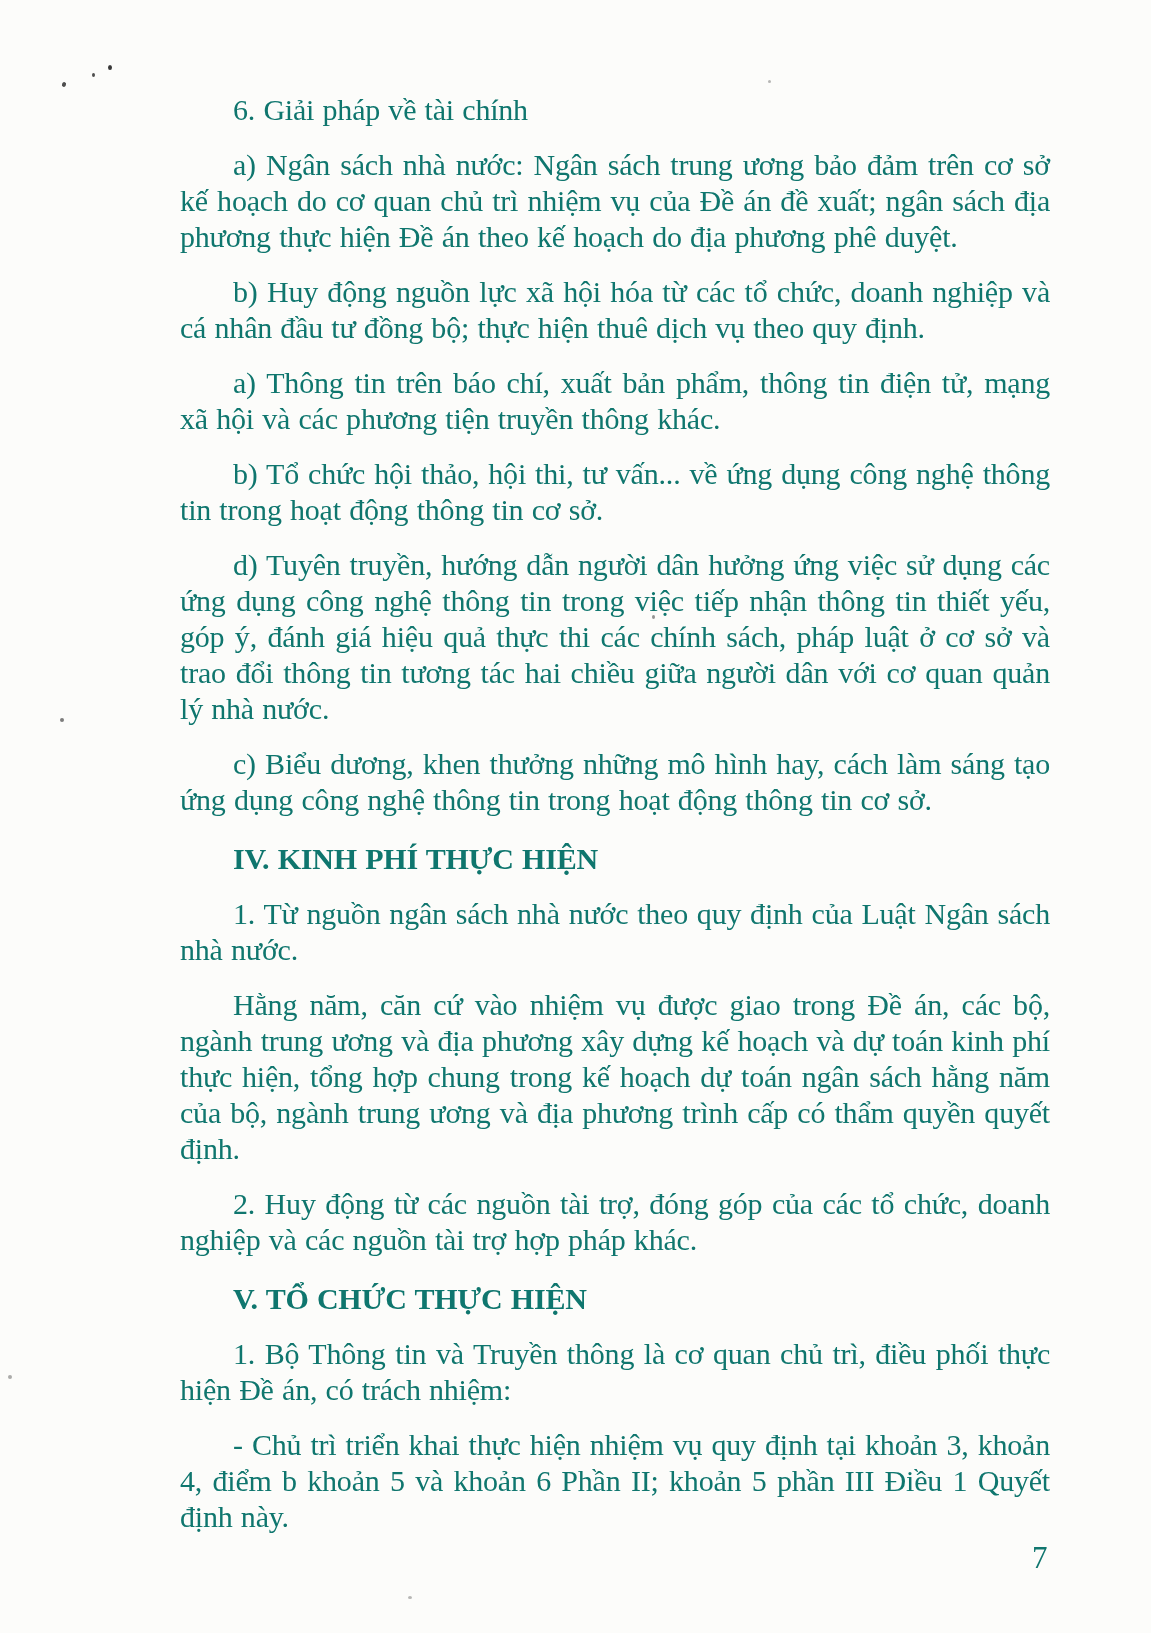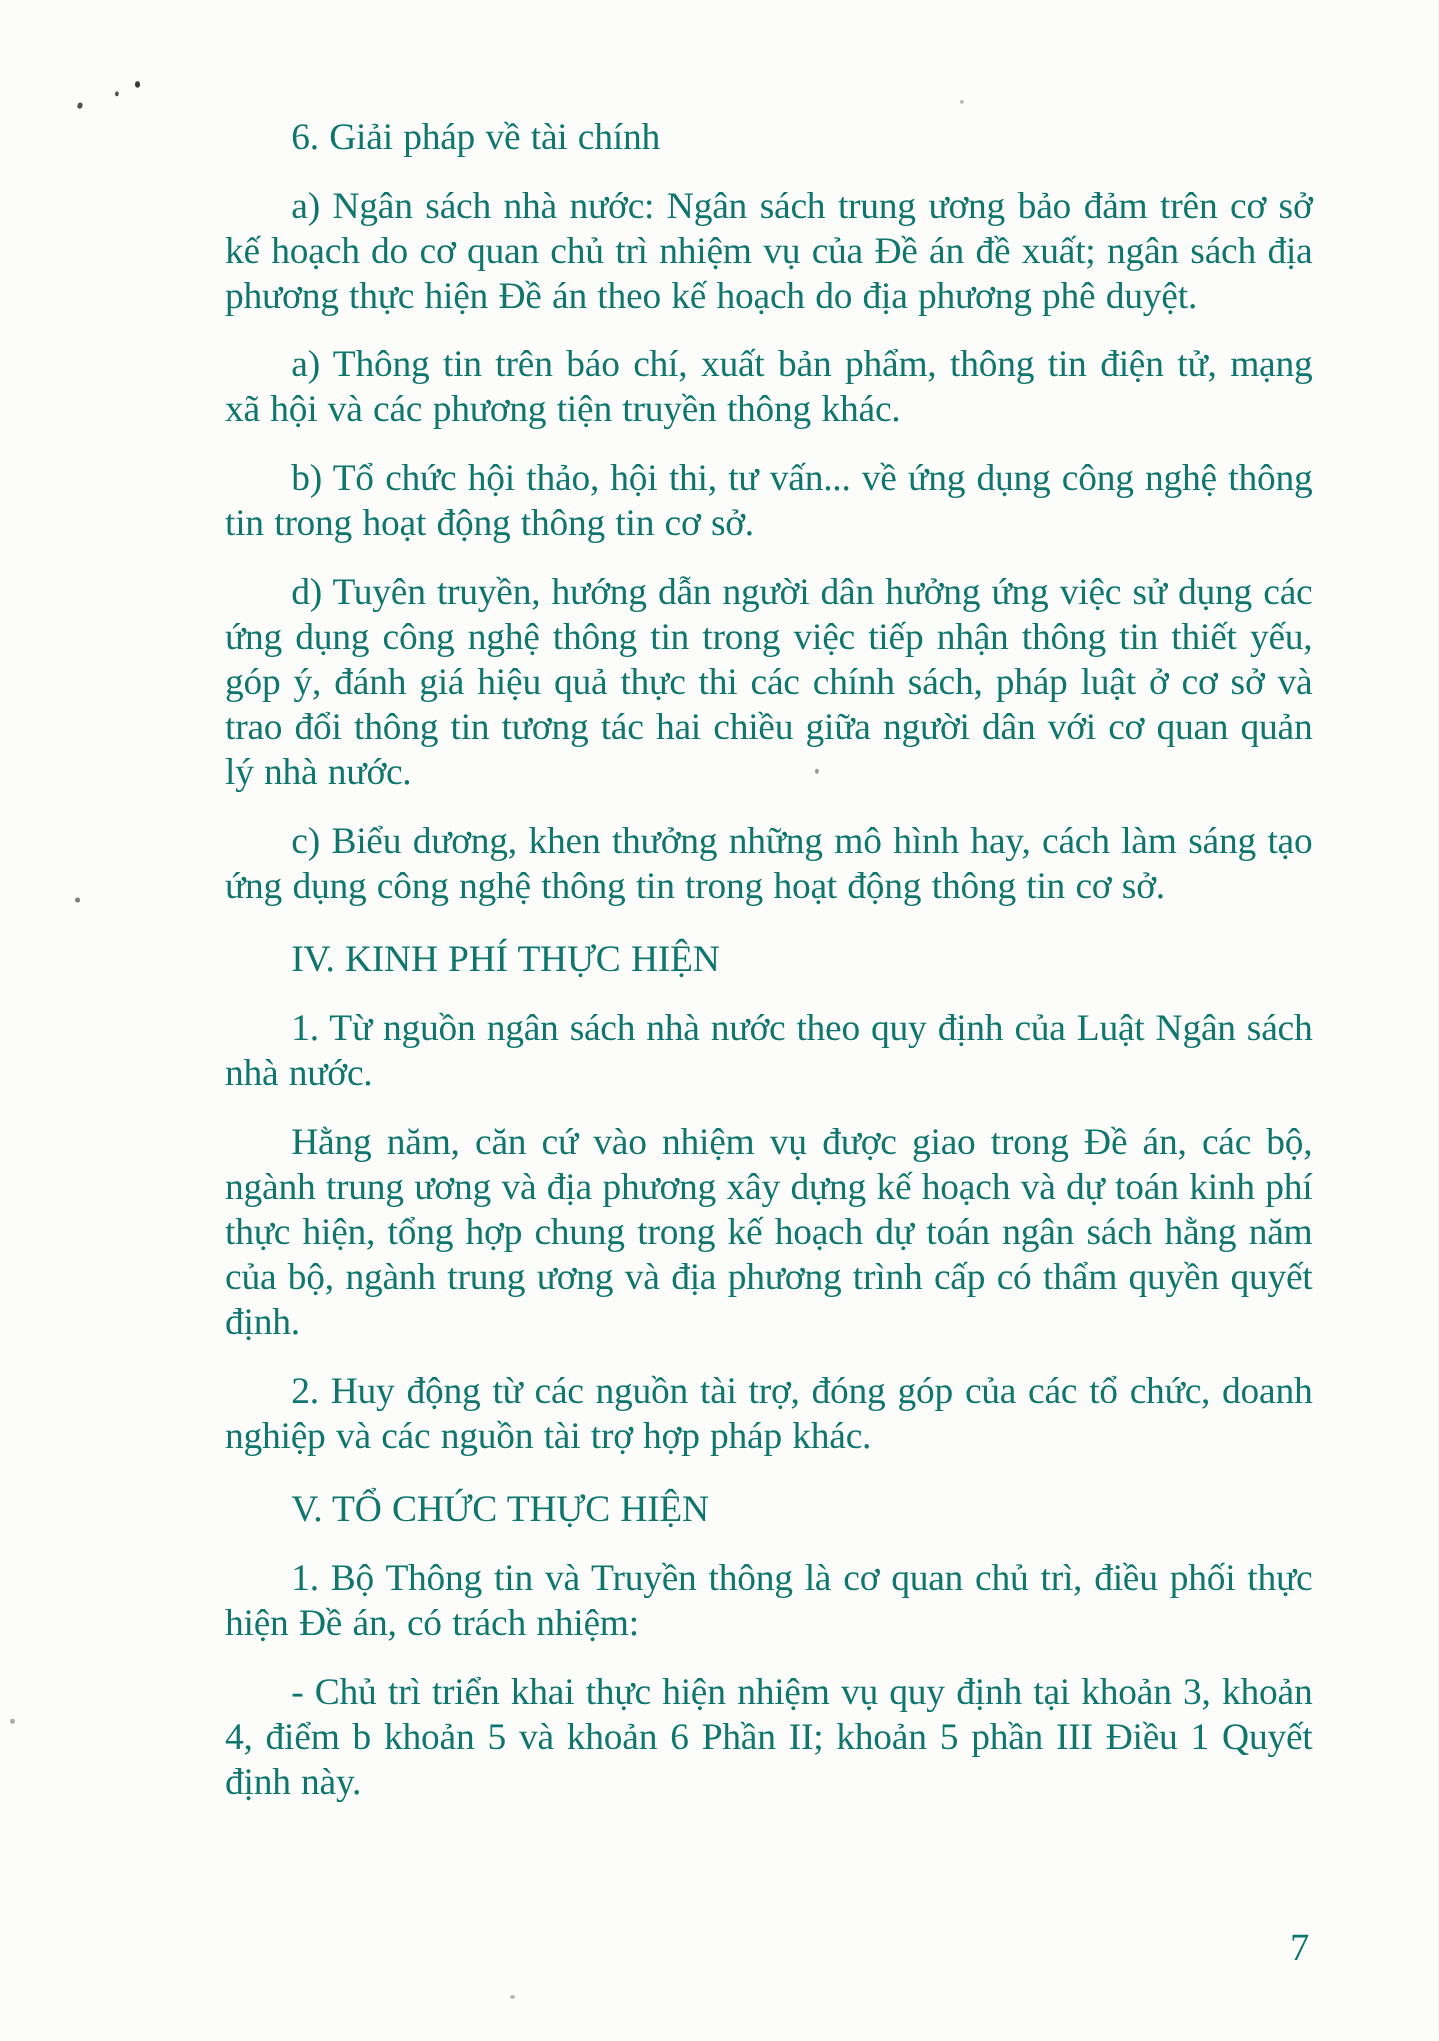--- a/index.html
+++ b/index.html
@@ -27,21 +27,21 @@
     margin: 19px 0 0 0;
     font-size: 30px;
     line-height: 36px;
     text-align: justify;
     text-indent: 53px;
     letter-spacing: -0.2px;
     word-spacing: 1px;
   }
   .para:first-child { margin-top: 0; }
   .heading {
-    font-weight: normal;
+    font-weight: bold;
     text-align: left;
     margin-top: 23px;
   }
   .page-number {
     position: absolute;
     left: 1032px;
     top: 1542px;
     font-size: 31px;
     line-height: 31px;
   }
@@ -70,20 +70,21 @@
   <span class="speckle s3"></span>
   <span class="speckle s4"></span>
   <span class="speckle s5"></span>
   <span class="speckle s6"></span>
   <span class="speckle s7"></span>
   <span class="speckle s8"></span>
 
   <div class="content">
     <p class="para">6. Giải pháp về tài chính</p>
     <p class="para">a) Ngân sách nhà nước: Ngân sách trung ương bảo đảm trên cơ sở kế hoạch do cơ quan chủ trì nhiệm vụ của Đề án đề xuất; ngân sách địa phương thực hiện Đề án theo kế hoạch do địa phương phê duyệt.</p>
+    <p class="para">b) Huy động nguồn lực xã hội hóa từ các tổ chức, doanh nghiệp và cá nhân đầu tư đồng bộ; thực hiện thuê dịch vụ theo quy định.</p>
     <p class="para">a) Thông tin trên báo chí, xuất bản phẩm, thông tin điện tử, mạng xã hội và các phương tiện truyền thông khác.</p>
     <p class="para">b) Tổ chức hội thảo, hội thi, tư vấn... về ứng dụng công nghệ thông tin trong hoạt động thông tin cơ sở.</p>
     <p class="para">d) Tuyên truyền, hướng dẫn người dân hưởng ứng việc sử dụng các ứng dụng công nghệ thông tin trong việc tiếp nhận thông tin thiết yếu, góp ý, đánh giá hiệu quả thực thi các chính sách, pháp luật ở cơ sở và trao đổi thông tin tương tác hai chiều giữa người dân với cơ quan quản lý nhà nước.</p>
     <p class="para">c) Biểu dương, khen thưởng những mô hình hay, cách làm sáng tạo ứng dụng công nghệ thông tin trong hoạt động thông tin cơ sở.</p>
     <p class="para heading">IV. KINH PHÍ THỰC HIỆN</p>
     <p class="para">1. Từ nguồn ngân sách nhà nước theo quy định của Luật Ngân sách nhà nước.</p>
     <p class="para">Hằng năm, căn cứ vào nhiệm vụ được giao trong Đề án, các bộ, ngành trung ương và địa phương xây dựng kế hoạch và dự toán kinh phí thực hiện, tổng hợp chung trong kế hoạch dự toán ngân sách hằng năm của bộ, ngành trung ương và địa phương trình cấp có thẩm quyền quyết định.</p>
     <p class="para">2. Huy động từ các nguồn tài trợ, đóng góp của các tổ chức, doanh nghiệp và các nguồn tài trợ hợp pháp khác.</p>
     <p class="para heading">V. TỔ CHỨC THỰC HIỆN</p>
     <p class="para">1. Bộ Thông tin và Truyền thông là cơ quan chủ trì, điều phối thực hiện Đề án, có trách nhiệm:</p>

